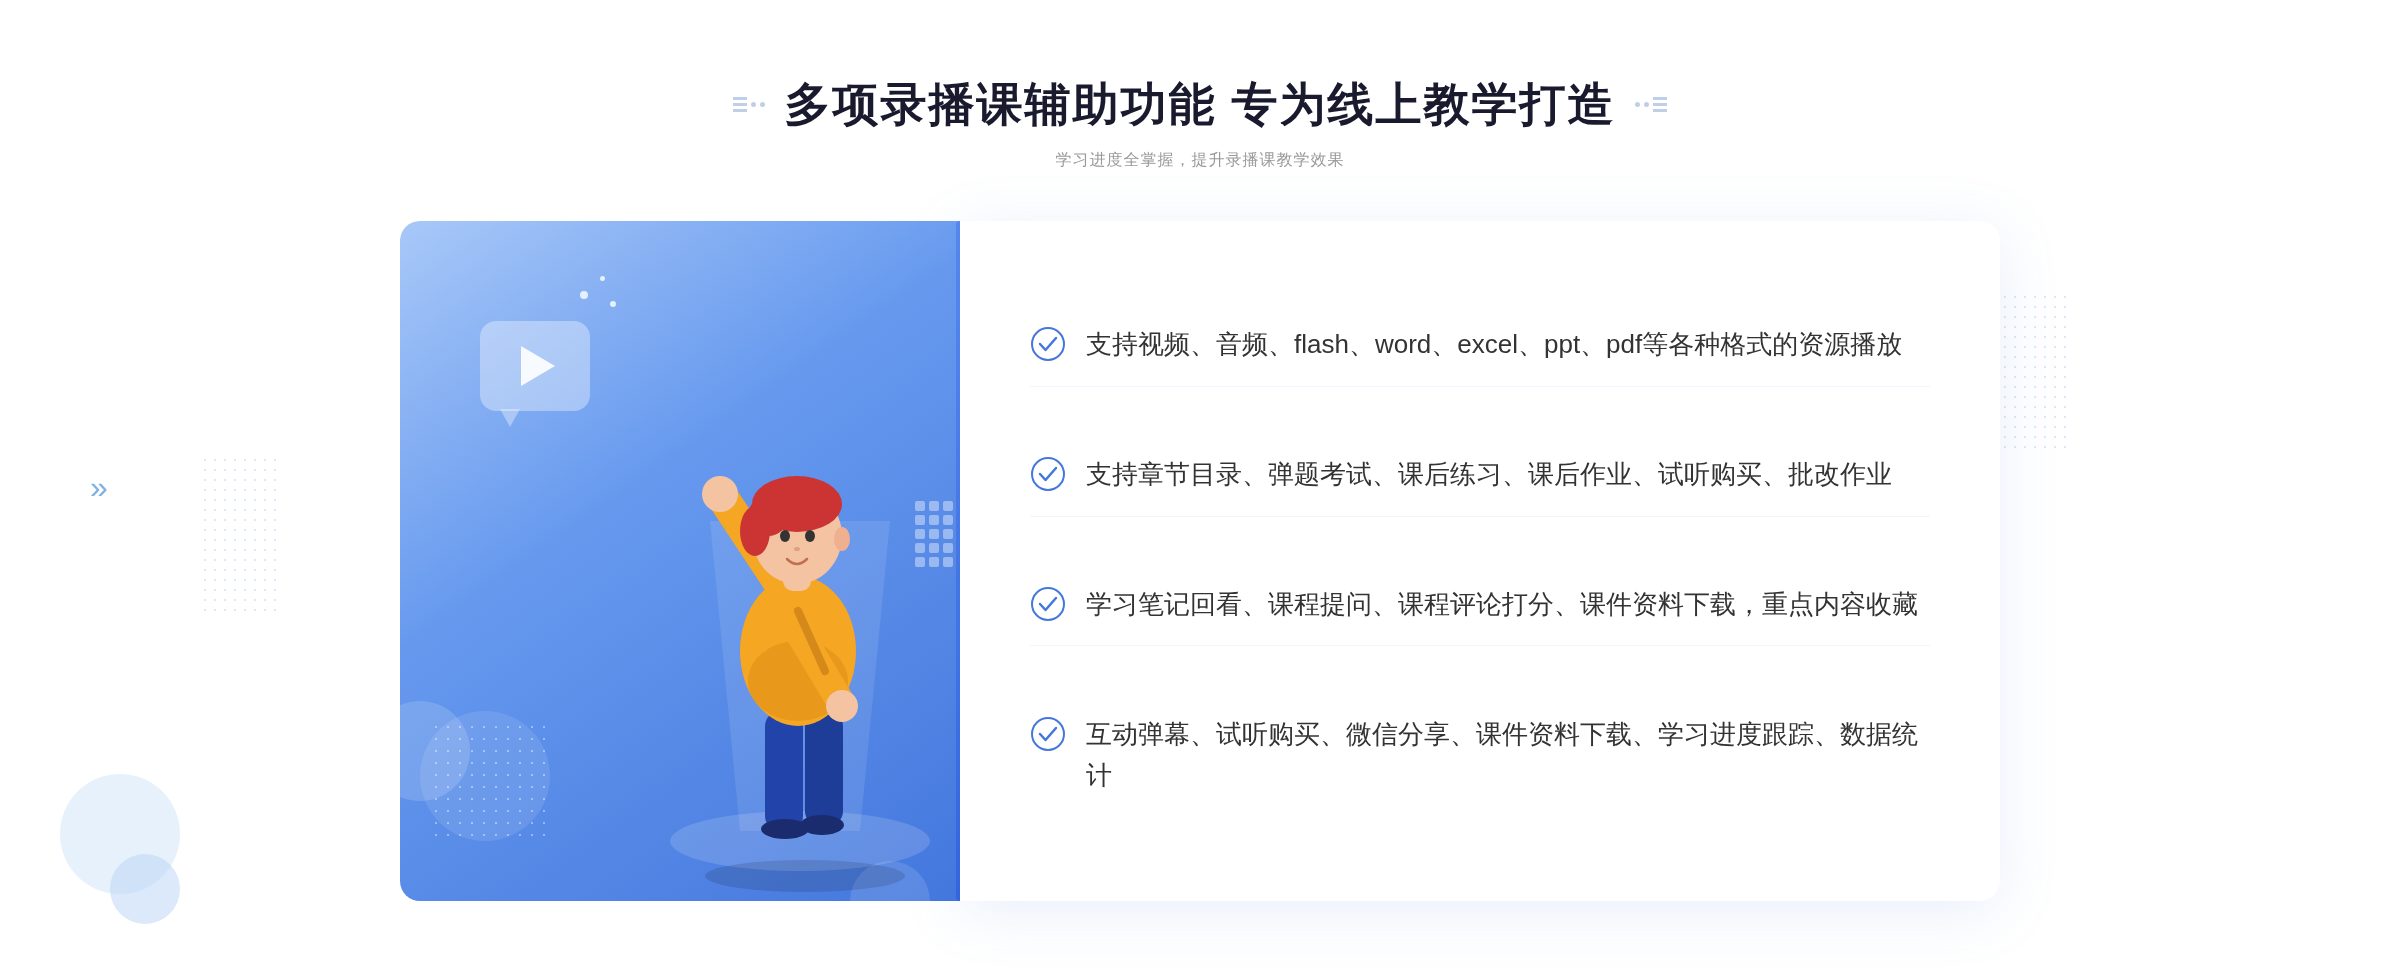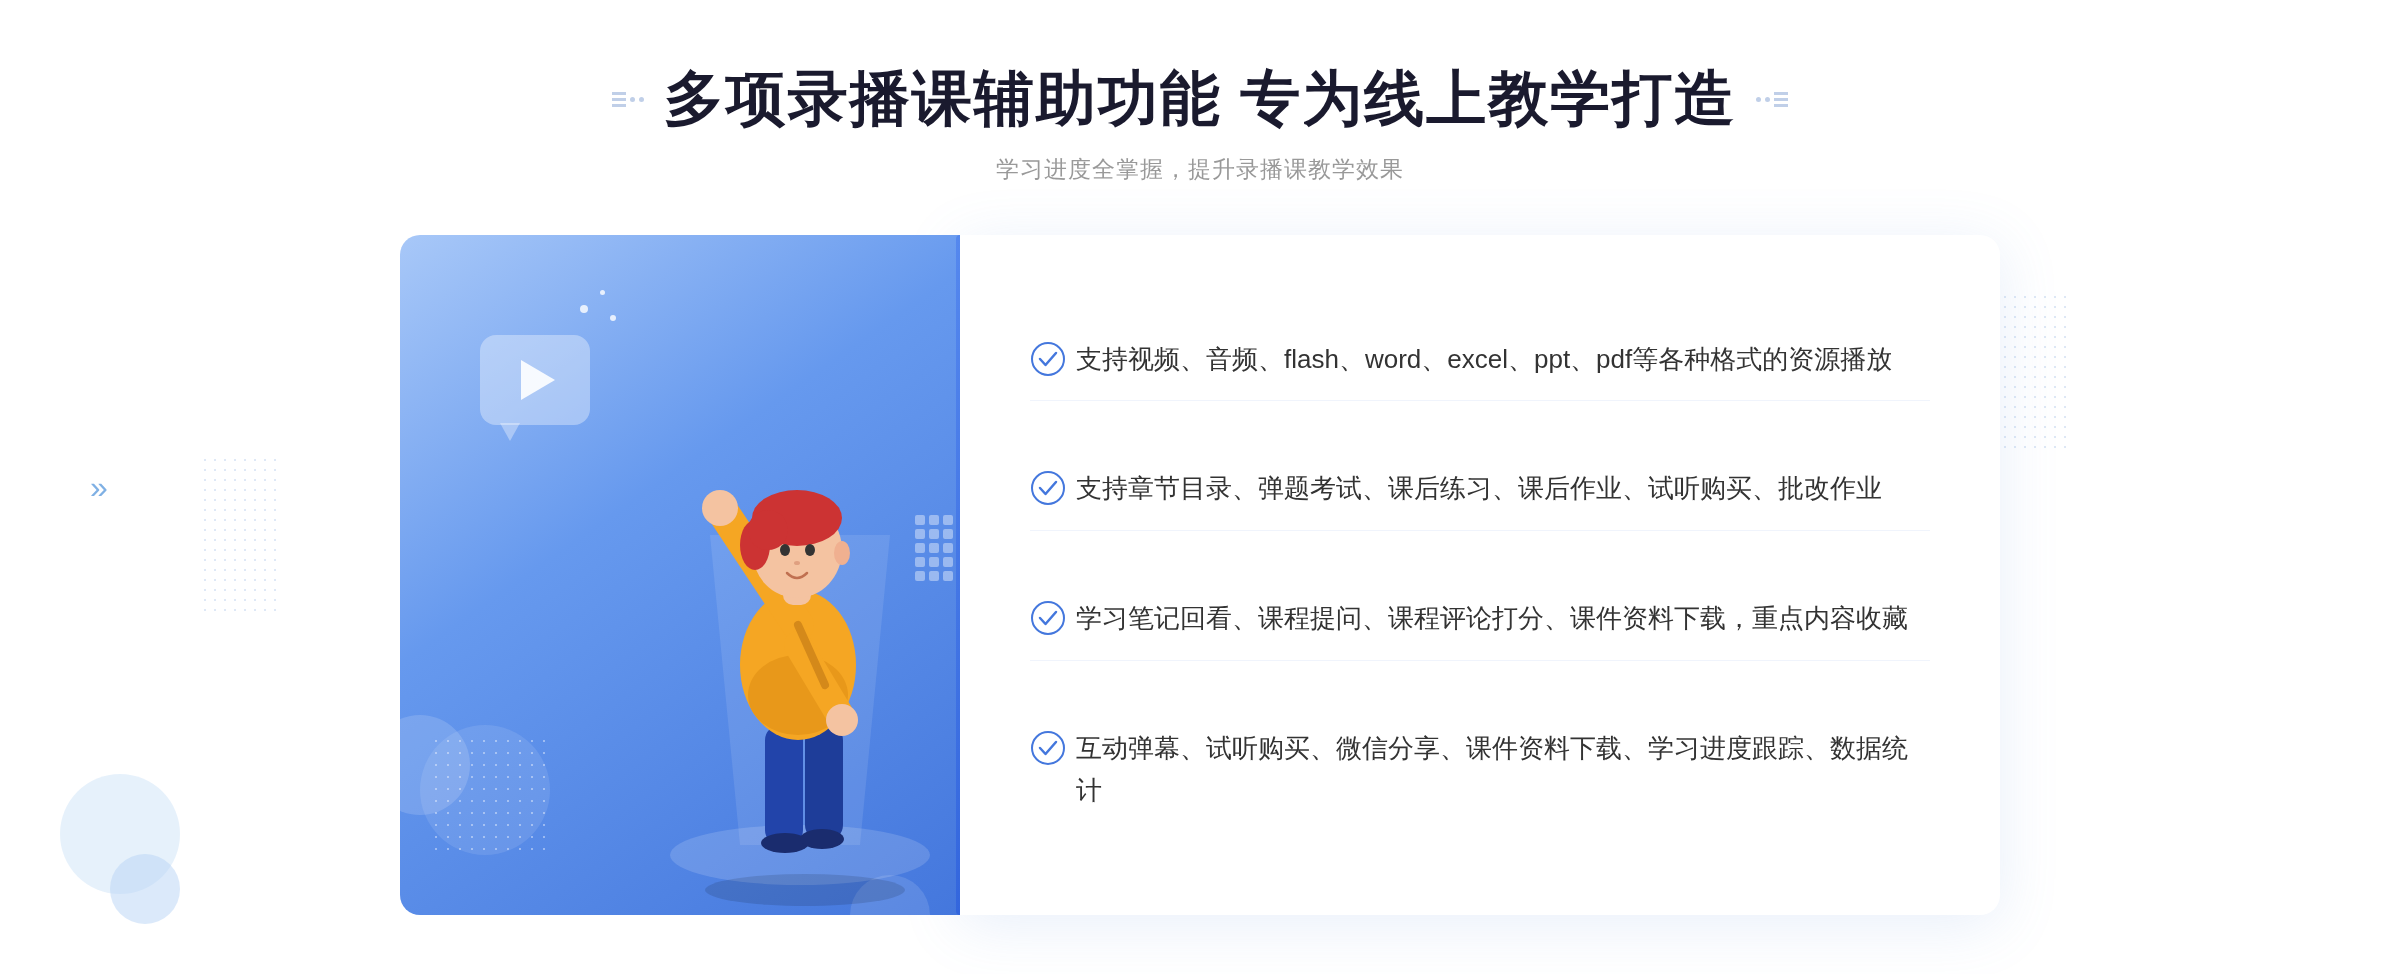--- a/index.html
+++ b/index.html
@@ -88,28 +88,28 @@
     }
 
     .deco-line span {
       display: block;
       width: 14px;
       height: 3px;
       background: #c0cfe8;
     }
 
     .main-title {
-      font-size: 60px;
+      font-size: 46px;
       font-weight: 600;
       color: #1a1a2e;
       letter-spacing: 2px;
     }
 
     .sub-title {
-      font-size: 23px;
+      font-size: 16px;
       color: #999;
       letter-spacing: 1px;
     }
 
     
     .main-content {
       display: flex;
       align-items: stretch;
       width: 1600px;
       min-height: 680px;
@@ -258,21 +258,21 @@
       padding: 60px 70px;
       display: flex;
       flex-direction: column;
       justify-content: space-around;
       z-index: 1;
     }
 
     .feature-item {
       display: flex;
       align-items: flex-start;
-      gap: 10px;
+      gap: 20px;
       padding: 20px 0;
     }
 
     .feature-item:not(:last-child) {
       border-bottom: 1px solid #f0f4fc;
     }
 
     .check-icon {
       width: 36px;
       height: 36px;

